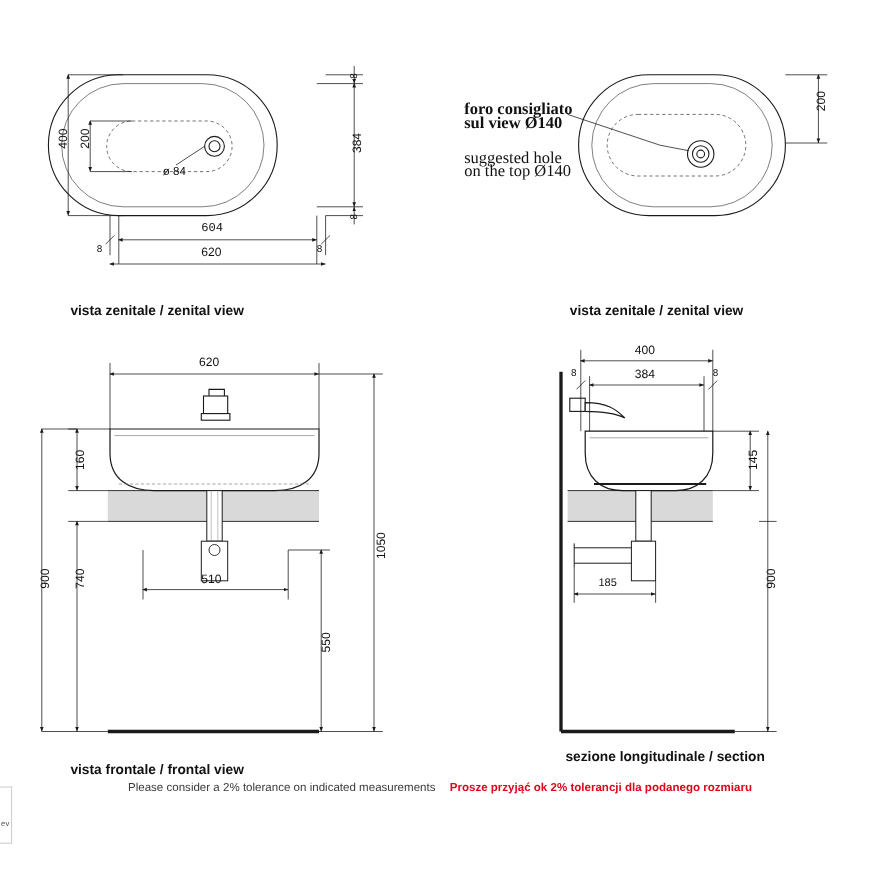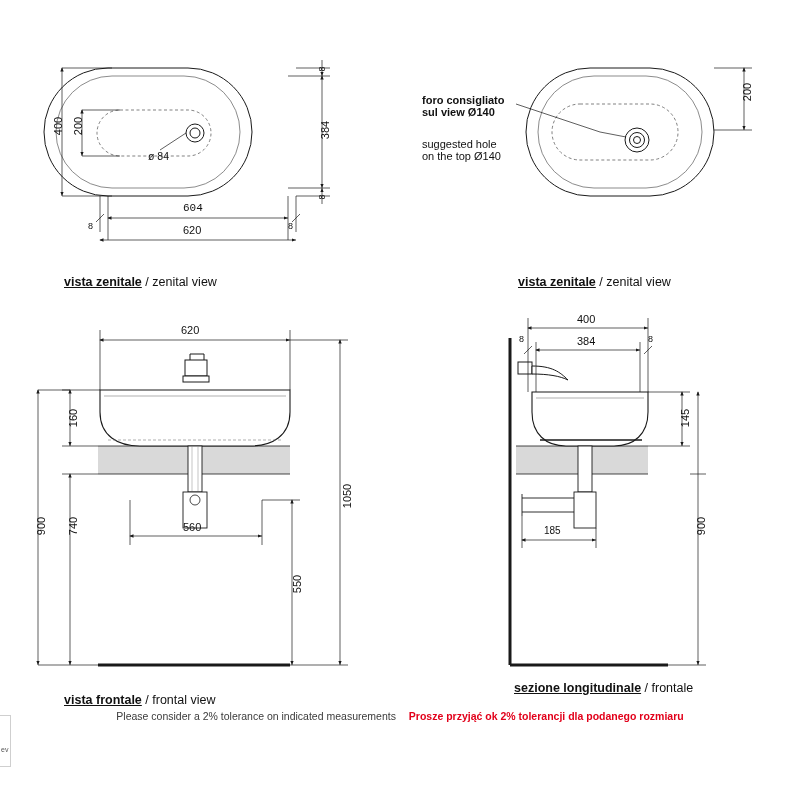--- a/index.html
+++ b/index.html
@@ -25,28 +25,29 @@
     top: 0;
     width: 800px;
     height: 800px;
   }
   .cap {
     position: absolute;
     font-size: 12.5px;
     color: #111;
     white-space: nowrap;
   }
-  .cap .b { font-weight: bold; text-decoration: underline; }
-  .cap .n { font-weight: normal; }
+  .cap .b { font-weight: bold; }
+  .cap .n { font-weight: bold; }
   .note {
     position: absolute;
-    font-size: 11px;
+    font-size: 15px;
     line-height: 12px;
     color: #111;
     white-space: nowrap;
+    font-family: Liberation Serif, serif;
   }
   .note .bold { font-weight: bold; }
   .footer {
     position: absolute;
     left: 0;
     top: 710px;
     width: 800px;
     text-align: center;
     font-size: 10.5px;
   }
@@ -265,21 +266,21 @@
   <div class="cap" style="left:319px; top:64px; font-size:9px; transform:rotate(-90deg); transform-origin:center;">8</div>
   <div class="cap" style="left:319px; top:192px; font-size:9px; transform:rotate(-90deg); transform-origin:center;">8</div>
   <div class="cap" style="left:148px; top:150px; font-size:10.5px;">ø 84</div>
 
   <div class="cap" style="left:738px; top:86px; font-size:11px; transform:rotate(-90deg); transform-origin:center;">200</div>
 
   <div class="cap" style="left:181px; top:324px; font-size:11px;">620</div>
   <div class="cap" style="left:64px; top:412px; font-size:11px; transform:rotate(-90deg); transform-origin:center;">160</div>
   <div class="cap" style="left:32px; top:520px; font-size:11px; transform:rotate(-90deg); transform-origin:center;">900</div>
   <div class="cap" style="left:64px; top:520px; font-size:11px; transform:rotate(-90deg); transform-origin:center;">740</div>
-  <div class="cap" style="left:183px; top:521px; font-size:11px;">560</div>
+  <div class="cap" style="left:183px; top:521px; font-size:11px;">510</div>
   <div class="cap" style="left:335px; top:490px; font-size:11px; transform:rotate(-90deg); transform-origin:center;">1050</div>
   <div class="cap" style="left:288px; top:578px; font-size:11px; transform:rotate(-90deg); transform-origin:center;">550</div>
 
   <div class="cap" style="left:577px; top:313px; font-size:11px;">400</div>
   <div class="cap" style="left:577px; top:335px; font-size:11px;">384</div>
   <div class="cap" style="left:519px; top:334px; font-size:9px;">8</div>
   <div class="cap" style="left:648px; top:334px; font-size:9px;">8</div>
   <div class="cap" style="left:676px; top:412px; font-size:11px; transform:rotate(-90deg); transform-origin:center;">145</div>
   <div class="cap" style="left:544px; top:525px; font-size:10px;text-align:right;">185</div>
   <div class="cap" style="left:692px; top:520px; font-size:11px; transform:rotate(-90deg); transform-origin:center;">900</div>
@@ -298,21 +299,21 @@
   <div class="cap" style="left:518px; top:275px;">
     <span class="b">vista zenitale</span>
     <span class="n">/ zenital view</span>
   </div>
   <div class="cap" style="left:64px; top:681px;margin-top:12px;">
     <span class="b">vista frontale</span>
     <span class="n">/ frontal view</span>
   </div>
   <div class="cap" style="left:514px; top:681px;">
     <span class="b">sezione longitudinale</span>
-    <span class="n">/ frontale</span>
+    <span class="n">/ section</span>
   </div>
 
   <div class="footer">
     <span class="en">Please consider a 2% tolerance on indicated measurements</span>
     <span class="pl" style="margin-left:10px;">Prosze przyjąć ok 2% tolerancji dla podanego rozmiaru</span>
   </div>
 
   <div class="corner">
     <span>ev</span>
   </div>

